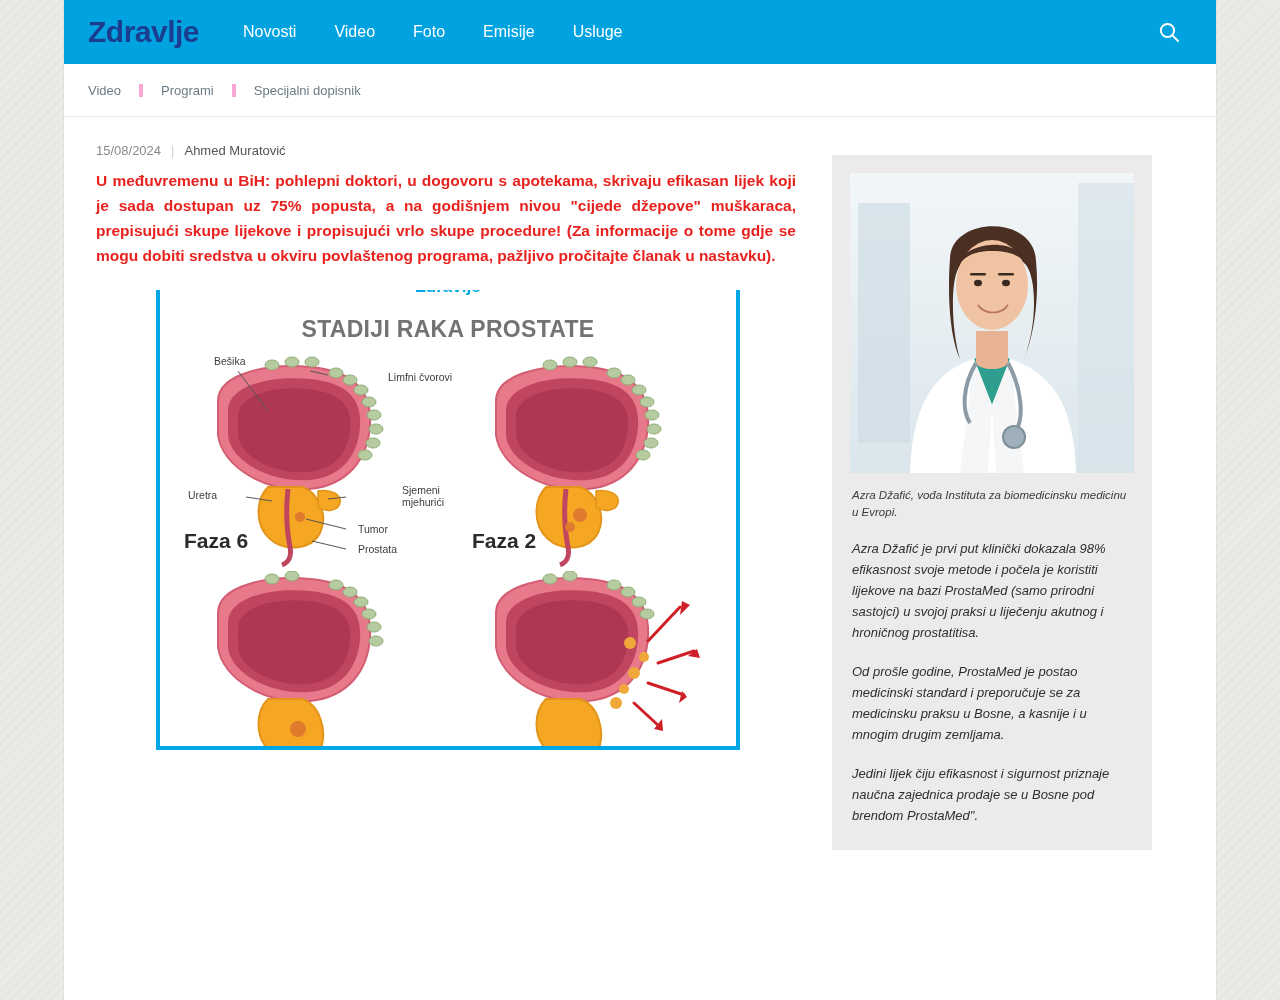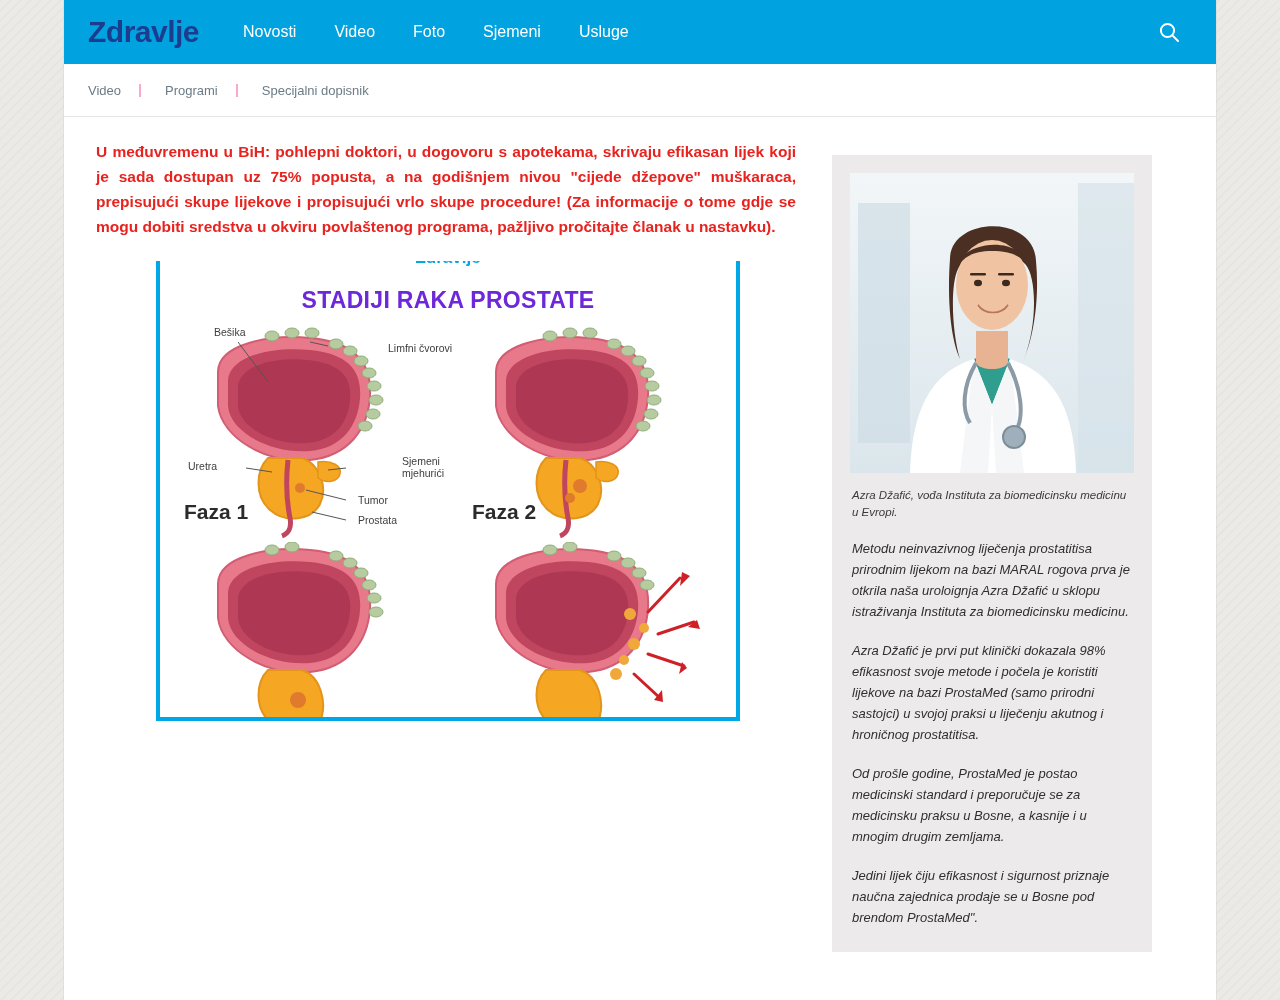--- a/index.html
+++ b/index.html
@@ -84,21 +84,21 @@
     padding-left: 24px;
     gap: 0;
   }
   .crumb {
     font-size: 13px;
     color: #6b7b86;
     padding: 0 18px 0 0;
     line-height: 1;
     text-decoration: none;
   }
-  .crumb + .crumb { padding-left: 24px; border-left: 2px solid #f9a8d4; }
+  .crumb + .crumb { padding-left: 18px; border-left: 4px solid #f9a8d4; }
 
   
   .content {
     display: flex;
     padding: 22px 24px 0 24px;
     gap: 24px;
   }
   .article { width: 720px; }
   .meta {
     font-size: 13px;
@@ -154,21 +154,21 @@
     background: #fff;
     padding: 0 12px;
     color: #00a7e6;
     font-weight: bold;
     font-size: 17px;
   }
   .ig-title {
     text-align: center;
     font-size: 23px;
     font-weight: bold;
-    color: #6d28d9;
+    color: #737373;
     margin: 26px 0 6px 0;
     letter-spacing: 0.3px;
   }
   .ig-grid {
     position: relative;
     width: 100%;
     height: 400px;
   }
   .ig-cell { position: absolute; width: 50%; height: 220px; }
   .cell-1 { left: 0; top: 0; }
@@ -226,40 +226,45 @@
 
 <div class="page">
   <div class="shell">
 
     <div class="topbar">
       <div class="logo">Zdravlje</div>
       <div class="nav">
         <a class="nav-item" href="#">Novosti</a>
         <a class="nav-item" href="#">Video</a>
         <a class="nav-item" href="#">Foto</a>
-        <a class="nav-item" href="#">Sjemeni</a>
+        <a class="nav-item" href="#">Emisije</a>
         <a class="nav-item" href="#">Usluge</a>
       </div>
       <div class="search-btn">
         <svg width="22" height="22" viewBox="0 0 22 22" aria-hidden="true">
           <circle cx="9.5" cy="9.5" r="6.6" fill="none" stroke="#ffffff" stroke-width="2"></circle>
           <line x1="14.4" y1="14.4" x2="20" y2="20" stroke="#ffffff" stroke-width="2" stroke-linecap="round"></line>
         </svg>
       </div>
     </div>
 
     <div class="breadcrumb">
       <a class="crumb" href="#">Video</a>
       <a class="crumb" href="#">Programi</a>
       <a class="crumb" href="#">Specijalni dopisnik</a>
     </div>
 
     <div class="content">
 
       <div class="article">
+        <div class="meta">
+          <span>15/08/2024</span>
+          <span class="sep">|</span>
+          <span class="author">Ahmed Muratović</span>
+        </div>
 
 
         <p class="lead">U međuvremenu u BiH: pohlepni doktori, u dogovoru s apotekama, skrivaju efikasan lijek koji je sada dostupan uz 75% popusta, a na godišnjem nivou "cijede džepove" muškaraca, prepisujući skupe lijekove i propisujući vrlo skupe procedure! (Za informacije o tome gdje se mogu dobiti sredstva u okviru povlaštenog programa, pažljivo pročitajte članak u nastavku).</p>
 
 
         <div class="infographic">
 
           <div class="ig-brand">Zdravlje</div>
           <div class="ig-title">STADIJI RAKA PROSTATE</div>
 
@@ -300,21 +305,21 @@
                 <line x1="186" y1="148" x2="168" y2="150" stroke="#555" stroke-width="1"></line>
                 <line x1="186" y1="180" x2="146" y2="170" stroke="#555" stroke-width="1"></line>
                 <line x1="186" y1="200" x2="152" y2="192" stroke="#555" stroke-width="1"></line>
               </svg>
               <div class="ig-note" style="left:54px; top:6px;">Bešika</div>
               <div class="ig-note" style="left:228px; top:22px;">Limfni čvorovi</div>
               <div class="ig-note" style="left:28px; top:140px;">Uretra</div>
               <div class="ig-note" style="left:242px; top:135px; white-space:normal; width:54px;">Sjemeni mjehurići</div>
               <div class="ig-note" style="left:198px; top:174px;">Tumor</div>
               <div class="ig-note" style="left:198px; top:194px;">Prostata</div>
-              <div class="phase-label">Faza 1</div>
+              <div class="phase-label">Faza 6</div>
             </div>
 
             <div class="ig-cell cell-2">
               <svg width="292" height="220" viewBox="0 0 292 220">
                 <path d="M48 52 C48 24 100 14 140 18 C186 22 202 44 200 76 C198 110 178 136 140 140 C96 144 52 118 48 86 Z" fill="#e8798a" stroke="#d35d73" stroke-width="2"></path>
                 <path d="M58 60 C60 36 102 26 140 30 C180 34 192 52 190 78 C188 106 172 128 140 131 C100 134 60 112 58 86 Z" fill="#c0455e"></path>
                 <path d="M68 66 C70 46 104 36 138 40 C172 44 182 58 180 80 C178 102 166 120 138 123 C104 126 70 108 68 86 Z" fill="#a83350" opacity="0.75"></path>
                 <g fill="#b6cba0" stroke="#8fae77" stroke-width="1">
                   <ellipse cx="166" cy="24" rx="7" ry="5"></ellipse>
                     <ellipse cx="180" cy="31" rx="7" ry="5"></ellipse>
@@ -434,21 +439,20 @@
             <path d="M128 132 C136 142 150 142 158 132 C152 142 134 142 128 132 Z" fill="#ffffff" stroke="#b9745e" stroke-width="1.5"></path>
 
             <path d="M126 190 C112 214 112 238 120 250" fill="none" stroke="#8a9aa6" stroke-width="4"></path>
             <path d="M158 190 C172 216 174 244 166 258" fill="none" stroke="#8a9aa6" stroke-width="4"></path>
             <circle cx="164" cy="264" r="11" fill="#9fb0bc" stroke="#7e8e99" stroke-width="2"></circle>
           </svg>
         </div>
 
         <div class="caption">Azra Džafić, vođa Instituta za biomedicinsku medicinu u Evropi.</div>
 
-        <p class="sb-p">Metodu neinvazivnog liječenja prostatitisa prirodnim lijekom na bazi MARAL rogova prva je otkrila naša uroloignja Azra Džafić u sklopu istraživanja Instituta za biomedicinsku medicinu.</p>
         <p class="sb-p">Azra Džafić je prvi put klinički dokazala 98% efikasnost svoje metode i počela je koristiti lijekove na bazi ProstaMed (samo prirodni sastojci) u svojoj praksi u liječenju akutnog i hroničnog prostatitisa.</p>
         <p class="sb-p">Od prošle godine, ProstaMed je postao medicinski standard i preporučuje se za medicinsku praksu u Bosne, a kasnije i u mnogim drugim zemljama.</p>
         <p class="sb-p">Jedini lijek čiju efikasnost i sigurnost priznaje naučna zajednica prodaje se u Bosne pod brendom ProstaMed".</p>
       </div>
 
     </div>
   </div>
 </div>
 
 </body></html>

